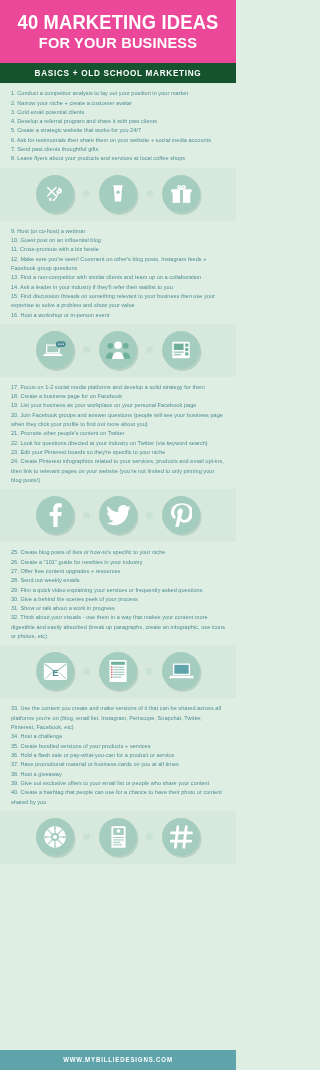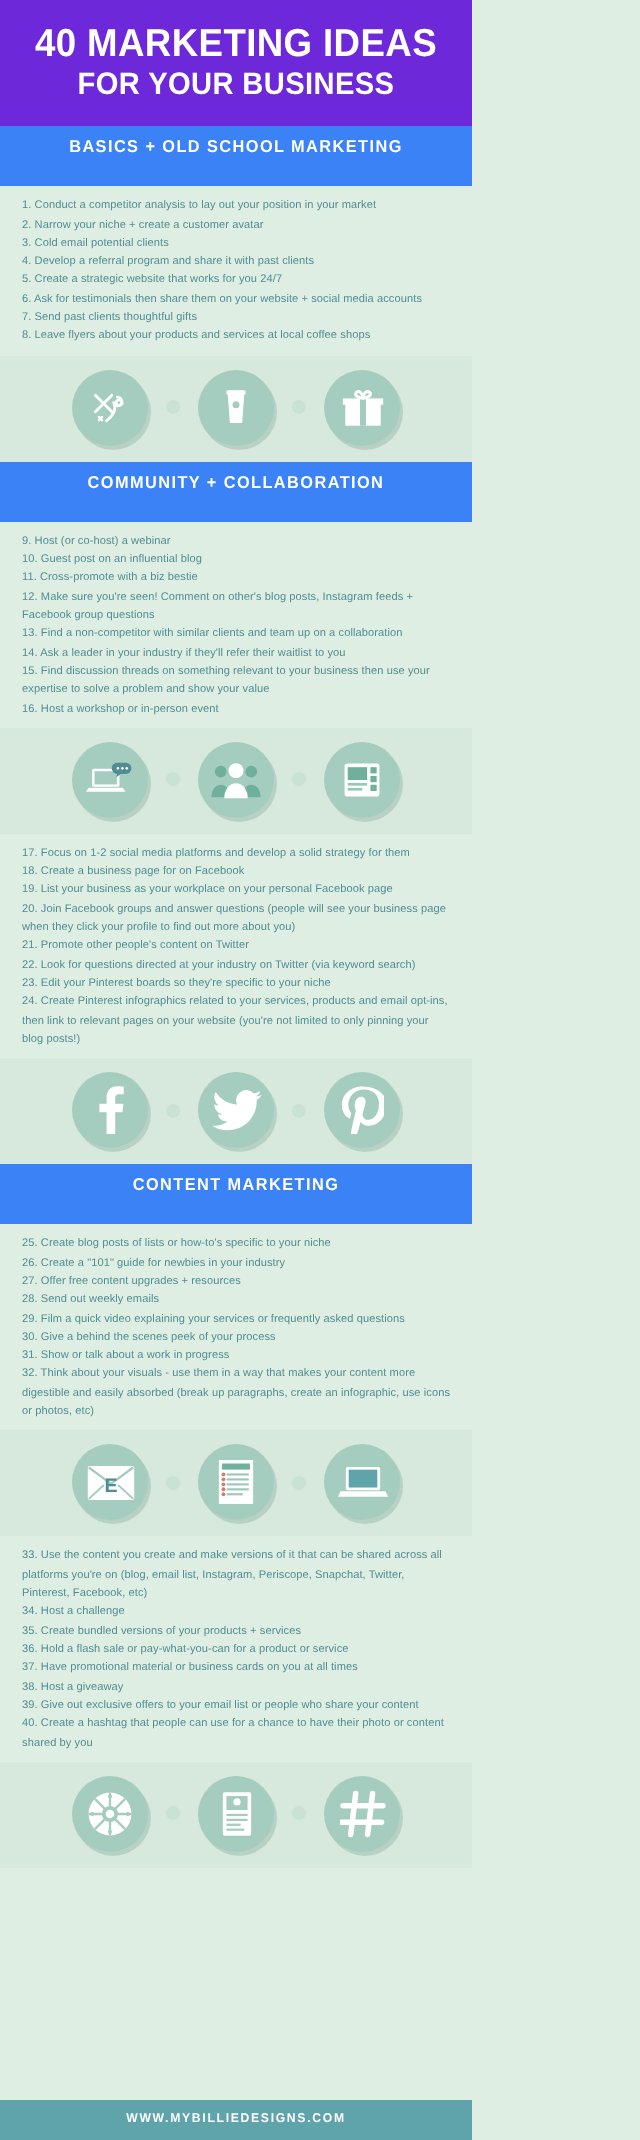--- a/index.html
+++ b/index.html
@@ -14,21 +14,21 @@
 
   .infographic {
     width: 236px;
     height: 1070px;
     position: relative;
     background: #dfeee3;
   }
 
   
   .masthead {
-    background: #6d28d9;
+    background: #ec4899;
     padding: 13px 8px 12px 8px;
     text-align: center;
   }
   .masthead-line1 {
     color: #ffffff;
     font-size: 19.5px;
     font-weight: bold;
     letter-spacing: 0.2px;
     line-height: 1.02;
     transform: scaleX(0.94);
@@ -40,23 +40,23 @@
     font-weight: bold;
     letter-spacing: 0.2px;
     line-height: 1.12;
     margin-top: 1px;
     transform: scaleX(0.94);
     white-space: nowrap;
   }
 
   
   .section-band {
-    background: #3b82f6;
+    background: #14532d;
     text-align: center;
-    padding: 5px 4px 15px 4px;
+    padding: 5px 4px 5px 4px;
   }
   .section-band-title {
     color: #ffffff;
     font-size: 8.6px;
     font-weight: bold;
     letter-spacing: 0.75px;
     transform: scaleX(0.95);
     white-space: nowrap;
   }
 
@@ -172,23 +172,20 @@
             <rect x="3" y="9.5" width="20" height="12.5" fill="#ffffff"></rect>
             <rect x="1.6" y="6.6" width="22.8" height="3.6" fill="#ffffff"></rect>
             <rect x="11.3" y="6.6" width="3.4" height="15.4" fill="#a5cdbf"></rect>
             <g fill="none" stroke="#ffffff" stroke-width="1.7">
               <path d="M13 6.4C13 3.8 10.8 1.8 9.2 3.2 7.7 4.6 10.4 6.4 13 6.4z"></path>
               <path d="M13 6.4c0-2.6 2.2-4.6 3.8-3.2 1.5 1.4-1.2 3.2-3.8 3.2z"></path>
             </g>
           </svg>
         </div>
       </div>
-      <div class="section-band">
-        <div class="section-band-title">COMMUNITY + COLLABORATION</div>
-      </div>
       <div class="list-block">
         <div class="list-item">9. Host (or co-host) a webinar</div>
         <div class="list-item">10. Guest post on an influential blog</div>
         <div class="list-item">11. Cross-promote with a biz bestie</div>
         <div class="list-item">12. Make sure you're seen! Comment on other's blog posts, Instagram feeds + Facebook group questions</div>
         <div class="list-item">13. Find a non-competitor with similar clients and team up on a collaboration</div>
         <div class="list-item">14. Ask a leader in your industry if they'll refer their waitlist to you</div>
         <div class="list-item">15. Find discussion threads on something relevant to your business then use your expertise to solve a problem and show your value</div>
         <div class="list-item">16. Host a workshop or in-person event</div>
       </div>
@@ -261,23 +258,20 @@
             <path d="M26 2.6a10.4 10.4 0 0 1-3.06.84A5.34 5.34 0 0 0 25.28.5a10.7 10.7 0 0 1-3.39 1.3A5.33 5.33 0 0 0 12.7 6.5c0 .42.04.83.13 1.22A15.14 15.14 0 0 1 1.81 1a5.33 5.33 0 0 0 1.65 7.12A5.3 5.3 0 0 1 1.05 7.4v.07a5.34 5.34 0 0 0 4.28 5.23 5.35 5.35 0 0 1-2.41.09 5.34 5.34 0 0 0 4.98 3.7A10.7 10.7 0 0 1 0 18.7a15.1 15.1 0 0 0 8.18 2.4c9.81 0 15.18-8.13 15.18-15.18l-.02-.69A10.8 10.8 0 0 0 26 2.6z" fill="#ffffff"></path>
           </svg>
         </div>
         <div class="icon-dot"></div>
         <div class="icon-circle">
           <svg width="22" height="24" viewBox="0 0 22 24">
             <path d="M11.3.3C5.2.3.9 4.4.9 9.6c0 2.5 1.4 5.5 3.6 6.5.34.16.52.09.6-.24l.5-2c.04-.18.02-.33-.12-.5-.73-.89-1.32-2.5-1.32-4 0-3.9 2.95-7.66 7.97-7.66 4.34 0 7.37 2.95 7.37 7.18 0 4.77-2.41 8.08-5.54 8.08-1.73 0-3.03-1.43-2.61-3.19.5-2.09 1.46-4.35 1.46-5.86 0-1.35-.72-2.48-2.23-2.48-1.77 0-3.19 1.83-3.19 4.28 0 1.56.53 2.61.53 2.61l-2.13 9c-.63 2.67-.09 5.95-.05 6.28.03.2.28.25.4.1.16-.21 2.26-2.8 2.97-5.38.2-.73 1.15-4.48 1.15-4.48.57 1.08 2.22 2.03 3.98 2.03 5.24 0 9.02-4.81 9.02-10.79C23.23 4.35 18.5.3 11.3.3z" fill="#ffffff"></path>
           </svg>
         </div>
       </div>
-      <div class="section-band">
-        <div class="section-band-title">CONTENT MARKETING</div>
-      </div>
       <div class="list-block">
         <div class="list-item">25. Create blog posts of lists or how-to's specific to your niche</div>
         <div class="list-item">26. Create a "101" guide for newbies in your industry</div>
         <div class="list-item">27. Offer free content upgrades + resources</div>
         <div class="list-item">28. Send out weekly emails</div>
         <div class="list-item">29. Film a quick video explaining your services or frequently asked questions</div>
         <div class="list-item">30. Give a behind the scenes peek of your process</div>
         <div class="list-item">31. Show or talk about a work in progress</div>
         <div class="list-item">32. Think about your visuals - use them in a way that makes your content more digestible and easily absorbed (break up paragraphs, create an infographic, use icons or photos, etc)</div>
       </div>

